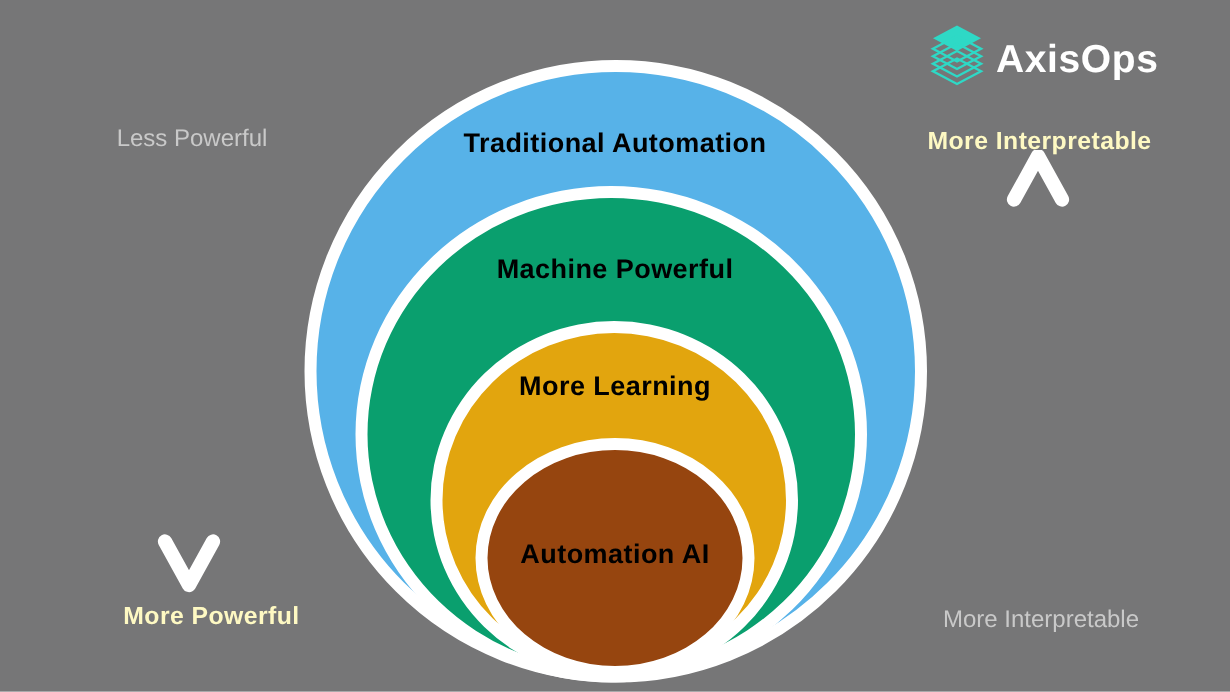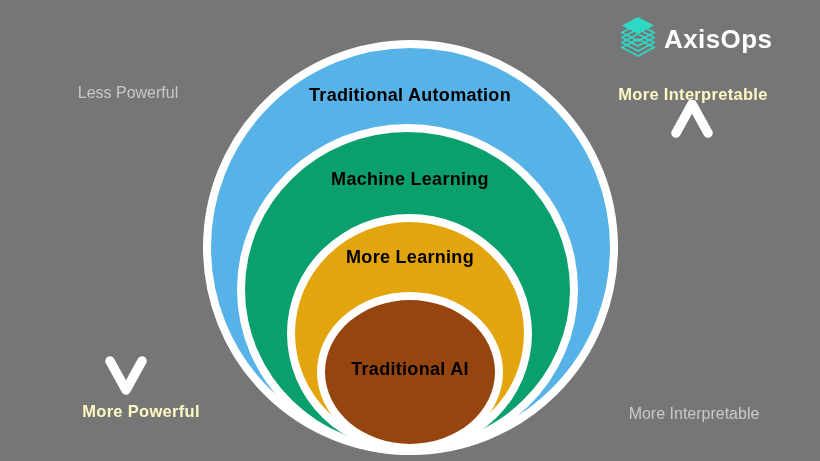--- a/index.html
+++ b/index.html
@@ -76,23 +76,23 @@
     </span>
     <span class="logo-text">AxisOps</span>
   </div>
 
   <div class="ring ring-blue"></div>
   <div class="ring ring-green"></div>
   <div class="ring ring-orange"></div>
   <div class="ring ring-brown"></div>
 
   <div class="ring-label lbl-traditional">Traditional Automation</div>
-  <div class="ring-label lbl-machine">Machine Learning</div>
+  <div class="ring-label lbl-machine">Machine Powerful</div>
   <div class="ring-label lbl-deep">More Learning</div>
-  <div class="ring-label lbl-genai">Traditional AI</div>
+  <div class="ring-label lbl-genai">Automation AI</div>
 
   <div class="axis-label axis-muted lbl-less-powerful">Less Powerful</div>
 
   <svg class="arrow-svg arrow-left" width="44" height="302" viewBox="0 0 44 302">
     <defs>
       <linearGradient id="gradDown" x1="0" y1="0" x2="0" y2="1">
         <stop offset="0%" stop-color="#ffffff" stop-opacity="0.25"></stop>
         <stop offset="55%" stop-color="#ffffff" stop-opacity="0.72"></stop>
         <stop offset="100%" stop-color="#ffffff" stop-opacity="1"></stop>
       </linearGradient>

